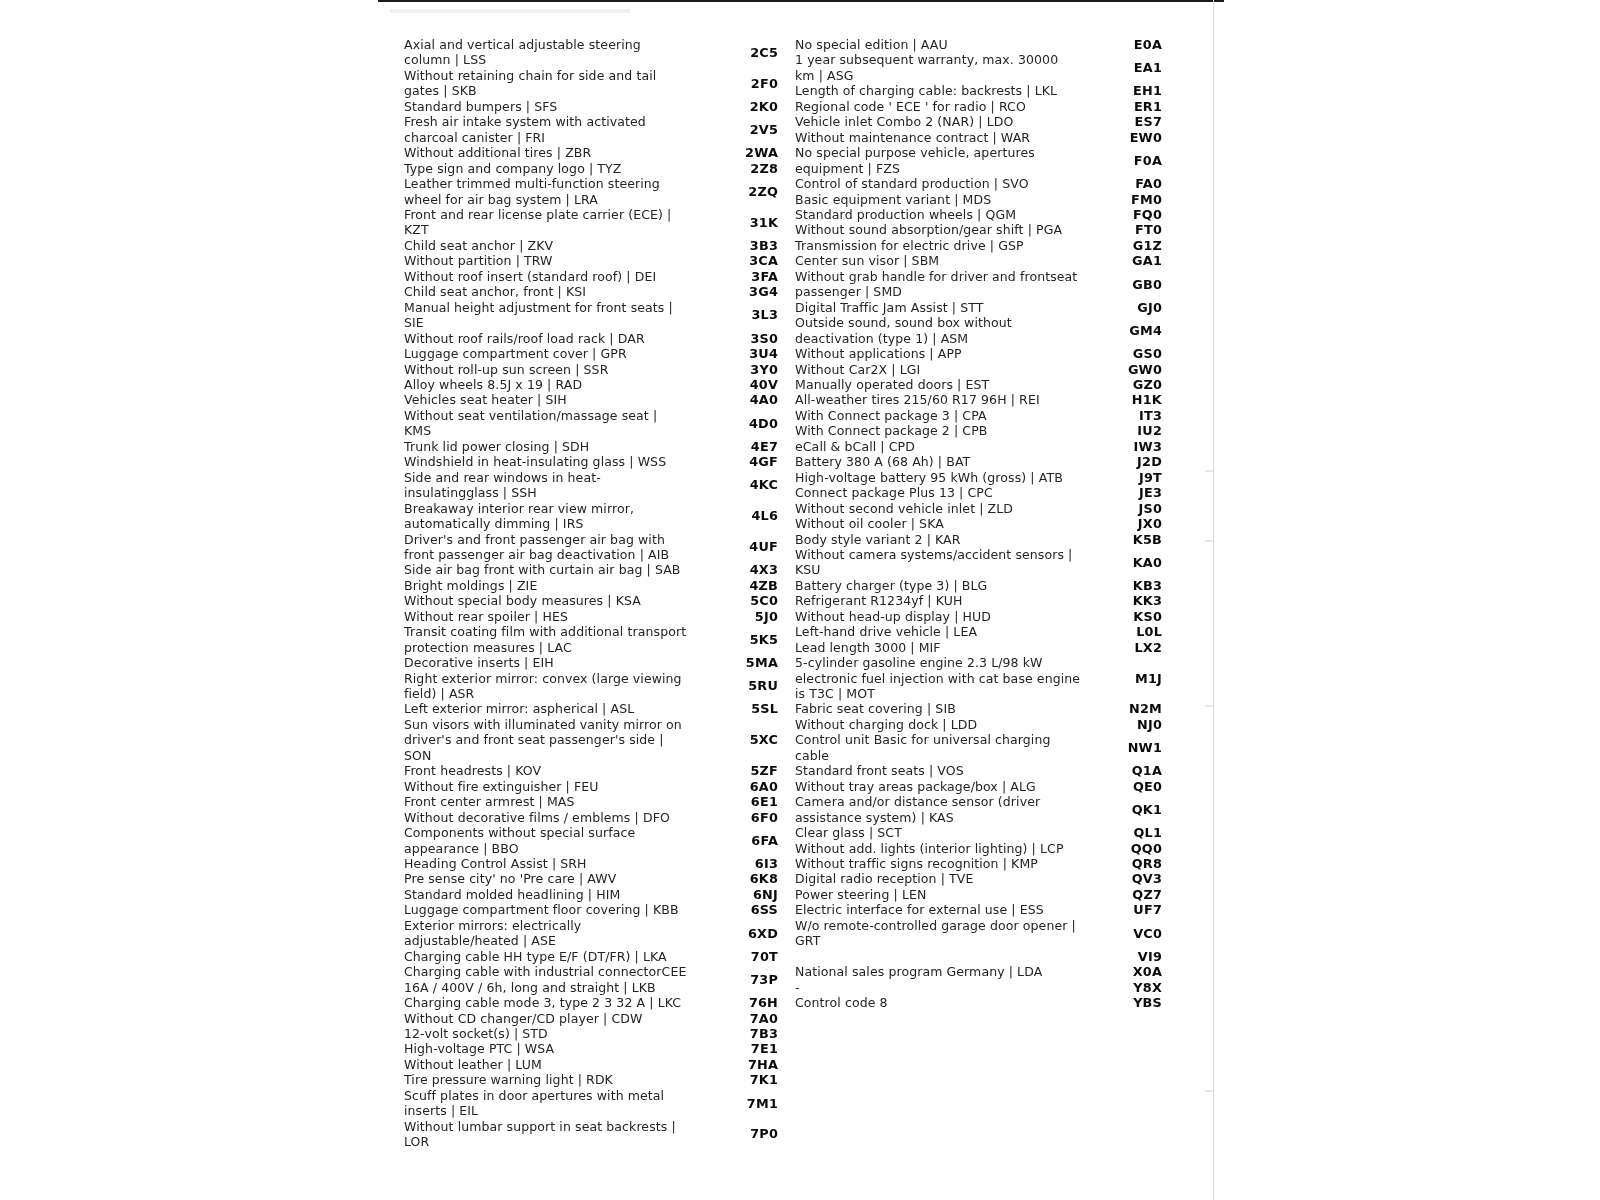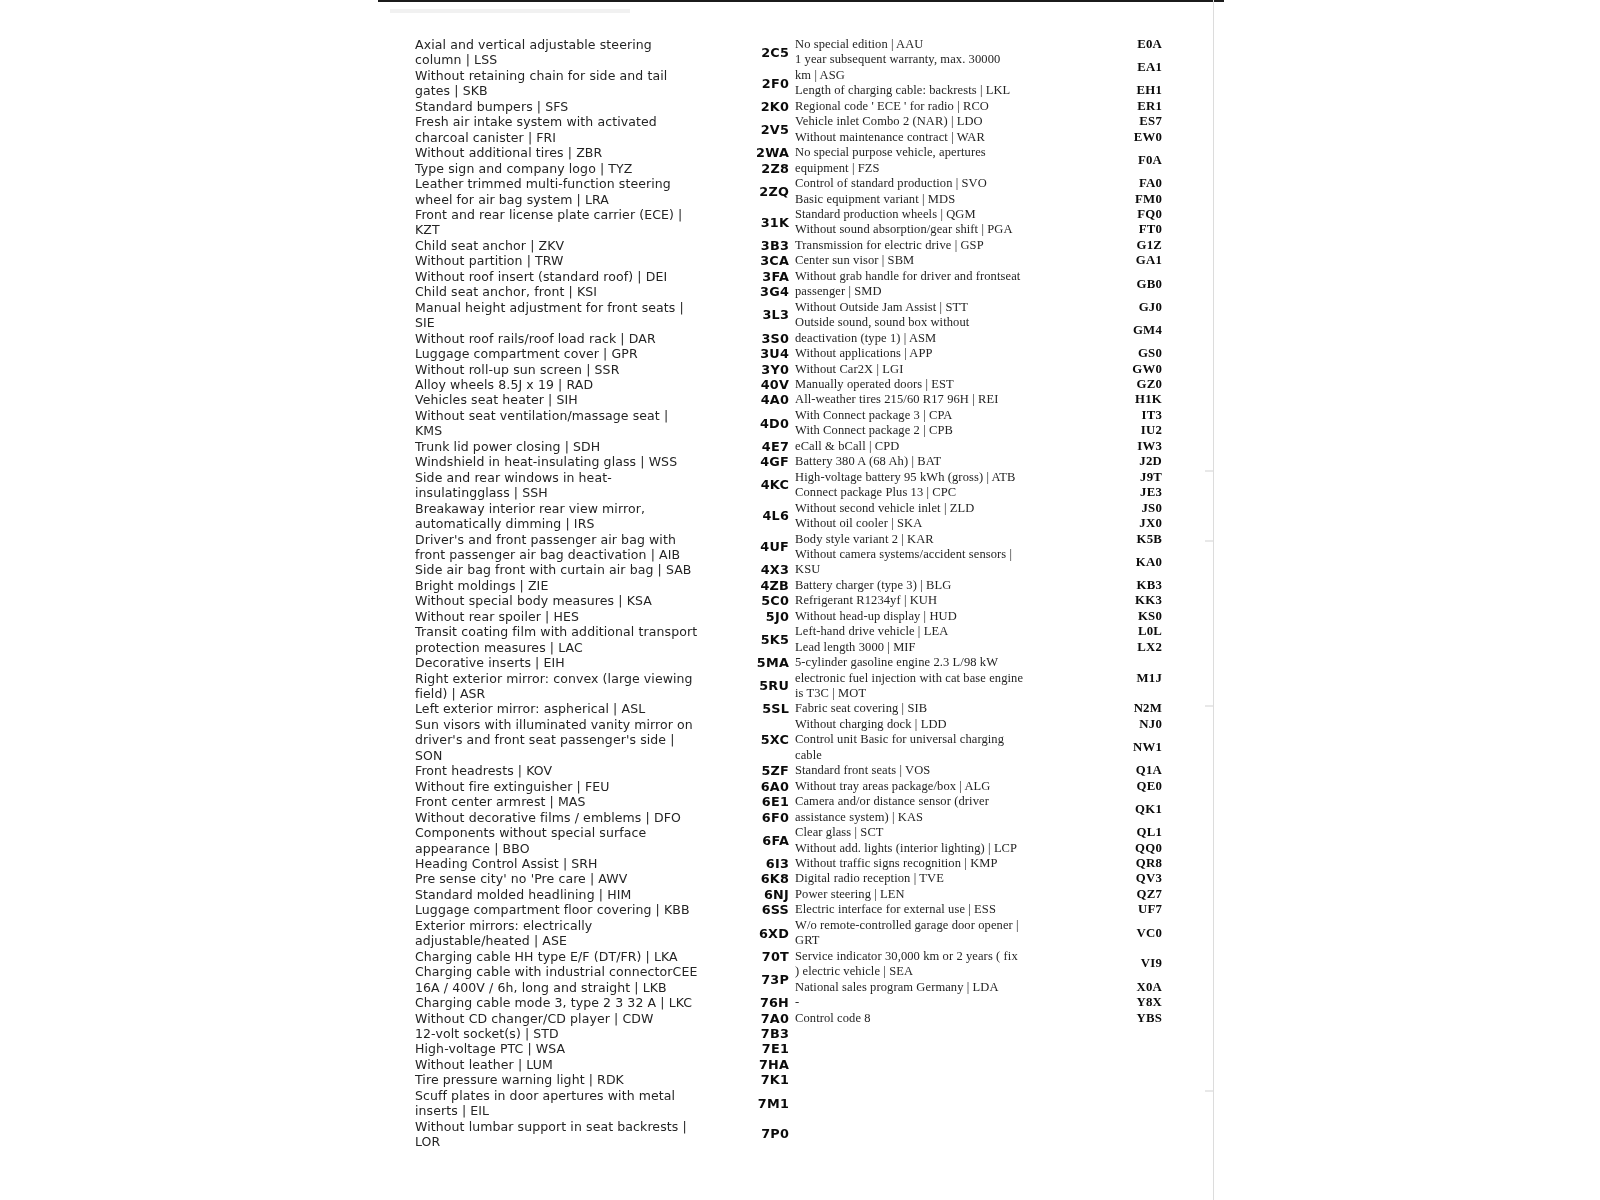--- a/index.html
+++ b/index.html
@@ -39,22 +39,22 @@
   .scan-tick {
     position: absolute;
     width: 8px; height: 2px;
     background: #e8e8e8;
   }
   
   .code-col {
     position: absolute;
     top: 37px;
   }
-  .code-col.left  { left: 415px; width: 374px; }
-  .code-col.right { left: 795px; width: 367px; font-family: Liberation Serif, serif; }
+  .code-col.left  { left: 404px; width: 374px; }
+  .code-col.right { left: 795px; width: 367px; }
   .entry {
     display: flex;
     align-items: center;
   }
   .entry .desc {
     flex: 0 0 auto;
   }
   .entry .desc .line {
     white-space: nowrap;
     font-size: 12.5px;
@@ -507,21 +507,21 @@
       </div>
       <div class="entry">
         <div class="desc">
           <div class="line">Without grab handle for driver and frontseat</div>
           <div class="line">passenger | SMD</div>
         </div>
         <div class="pr-code">GB0</div>
       </div>
       <div class="entry">
         <div class="desc">
-          <div class="line">Without Outside Jam Assist | STT</div>
+          <div class="line">Digital Traffic Jam Assist | STT</div>
         </div>
         <div class="pr-code">GJ0</div>
       </div>
       <div class="entry">
         <div class="desc">
           <div class="line">Outside sound, sound box without</div>
           <div class="line">deactivation (type 1) | ASM</div>
         </div>
         <div class="pr-code">GM4</div>
       </div>
@@ -723,24 +723,20 @@
         <div class="pr-code">UF7</div>
       </div>
       <div class="entry">
         <div class="desc">
           <div class="line">W/o remote-controlled garage door opener |</div>
           <div class="line">GRT</div>
         </div>
         <div class="pr-code">VC0</div>
       </div>
       <div class="entry">
-        <div class="desc">
-          <div class="line">Service indicator 30,000 km or 2 years ( fix</div>
-          <div class="line">) electric vehicle | SEA</div>
-        </div>
         <div class="pr-code">VI9</div>
       </div>
       <div class="entry">
         <div class="desc">
           <div class="line">National sales program Germany | LDA</div>
         </div>
         <div class="pr-code">X0A</div>
       </div>
       <div class="entry">
         <div class="desc">

